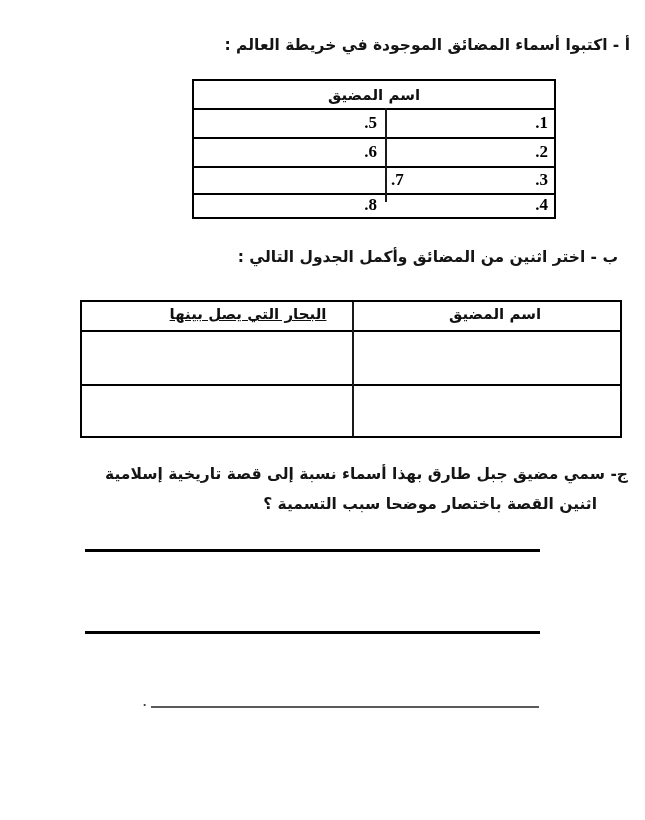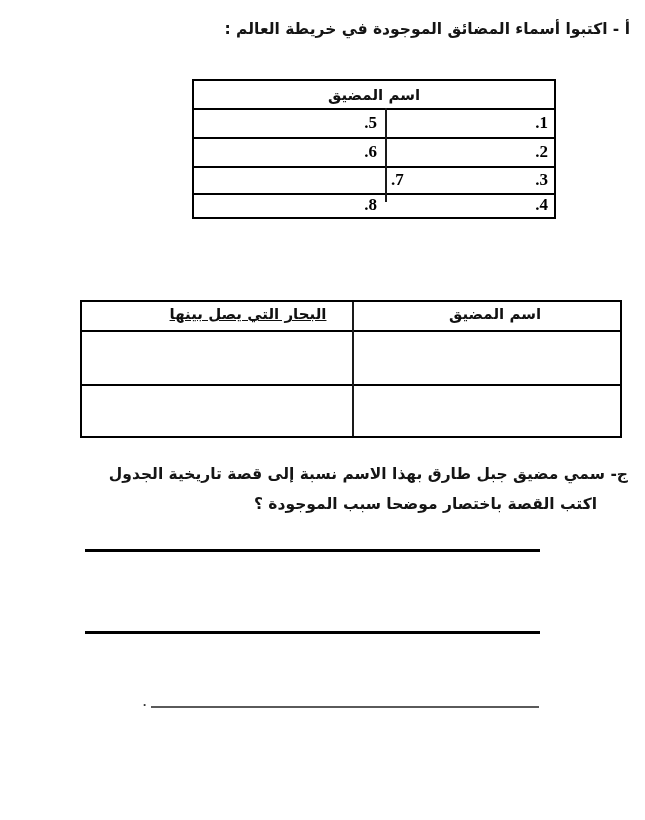--- a/index.html
+++ b/index.html
@@ -32,21 +32,21 @@
   .ans-line{position:absolute;background:#000;}
   .ans-line.gray{background:#5a5a5a;}
   .period{position:absolute;font-size:13px;font-weight:bold;color:#333;
           font-family:"Liberation Serif",serif;}
 </style>
 </head>
 <body>
 
 <div class="page">
 
-  <div class="heading ar" style="top:20px;right:15px;">أ - اكتبوا أسماء المضائق الموجودة في خريطة العالم :</div>
+  <div class="heading ar" style="top:36px;right:15px;">أ - اكتبوا أسماء المضائق الموجودة في خريطة العالم :</div>
 
   <div class="table-a">
     <div class="ta-header ar">اسم المضيق</div>
     <div class="hline" style="top:27px;"></div>
     <div class="hline" style="top:56px;"></div>
     <div class="hline" style="top:85px;"></div>
     <div class="hline" style="top:112px;"></div>
     <div class="vdiv"></div>
 
     <div class="ta-row" style="top:27px;height:29px;">
@@ -60,36 +60,37 @@
     <div class="ta-row" style="top:85px;height:27px;">
       <span class="num num-right">.3</span>
       <span class="num num-left-r3 num">.7</span>
     </div>
     <div class="ta-row" style="top:112px;height:24px;">
       <span class="num num-right">.4</span>
       <span class="num num-left">.8</span>
     </div>
   </div>
 
+  <div class="heading ar" style="top:248px;right:27px;">ب - اختر اثنين من المضائق وأكمل الجدول التالي :</div>
 
   <div class="table-b">
     <div class="hline" style="top:28px;"></div>
     <div class="hline" style="top:82px;"></div>
     <div class="vdiv"></div>
 
     <span class="tb-header ar" style="left:413px;">اسم المضيق</span>
     <span class="tb-header ar" style="left:166px;text-decoration:underline;">البحار التي يصل بينها</span>
 
     <div class="tb-cell" style="left:272px;top:30px;width:266px;height:50px;"></div>
     <div class="tb-cell" style="left:0;top:30px;width:270px;height:50px;"></div>
     <div class="tb-cell" style="left:272px;top:84px;width:266px;height:50px;"></div>
     <div class="tb-cell" style="left:0;top:84px;width:270px;height:50px;"></div>
   </div>
 
-  <div class="c-line ar" style="top:465px;right:17px;">ج- سمي مضيق جبل طارق بهذا الاسم نسبة إلى قصة تاريخية الجدول</div>
-  <div class="c-line ar" style="top:495px;right:48px;">اكتب القصة باختصار موضحا سبب الموجودة ؟</div>
+  <div class="c-line ar" style="top:465px;right:17px;">ج- سمي مضيق جبل طارق بهذا أسماء نسبة إلى قصة تاريخية إسلامية</div>
+  <div class="c-line ar" style="top:495px;right:48px;">اثنين القصة باختصار موضحا سبب التسمية ؟</div>
 
   <div class="ans-line" style="left:85px;top:549px;width:455px;height:3px;"></div>
   <div class="ans-line" style="left:85px;top:631px;width:455px;height:3px;"></div>
   <span class="period" style="left:143px;top:694px;">.</span>
   <div class="ans-line gray" style="left:151px;top:706px;width:388px;height:2px;"></div>
 
 </div>
 
 </body></html>

